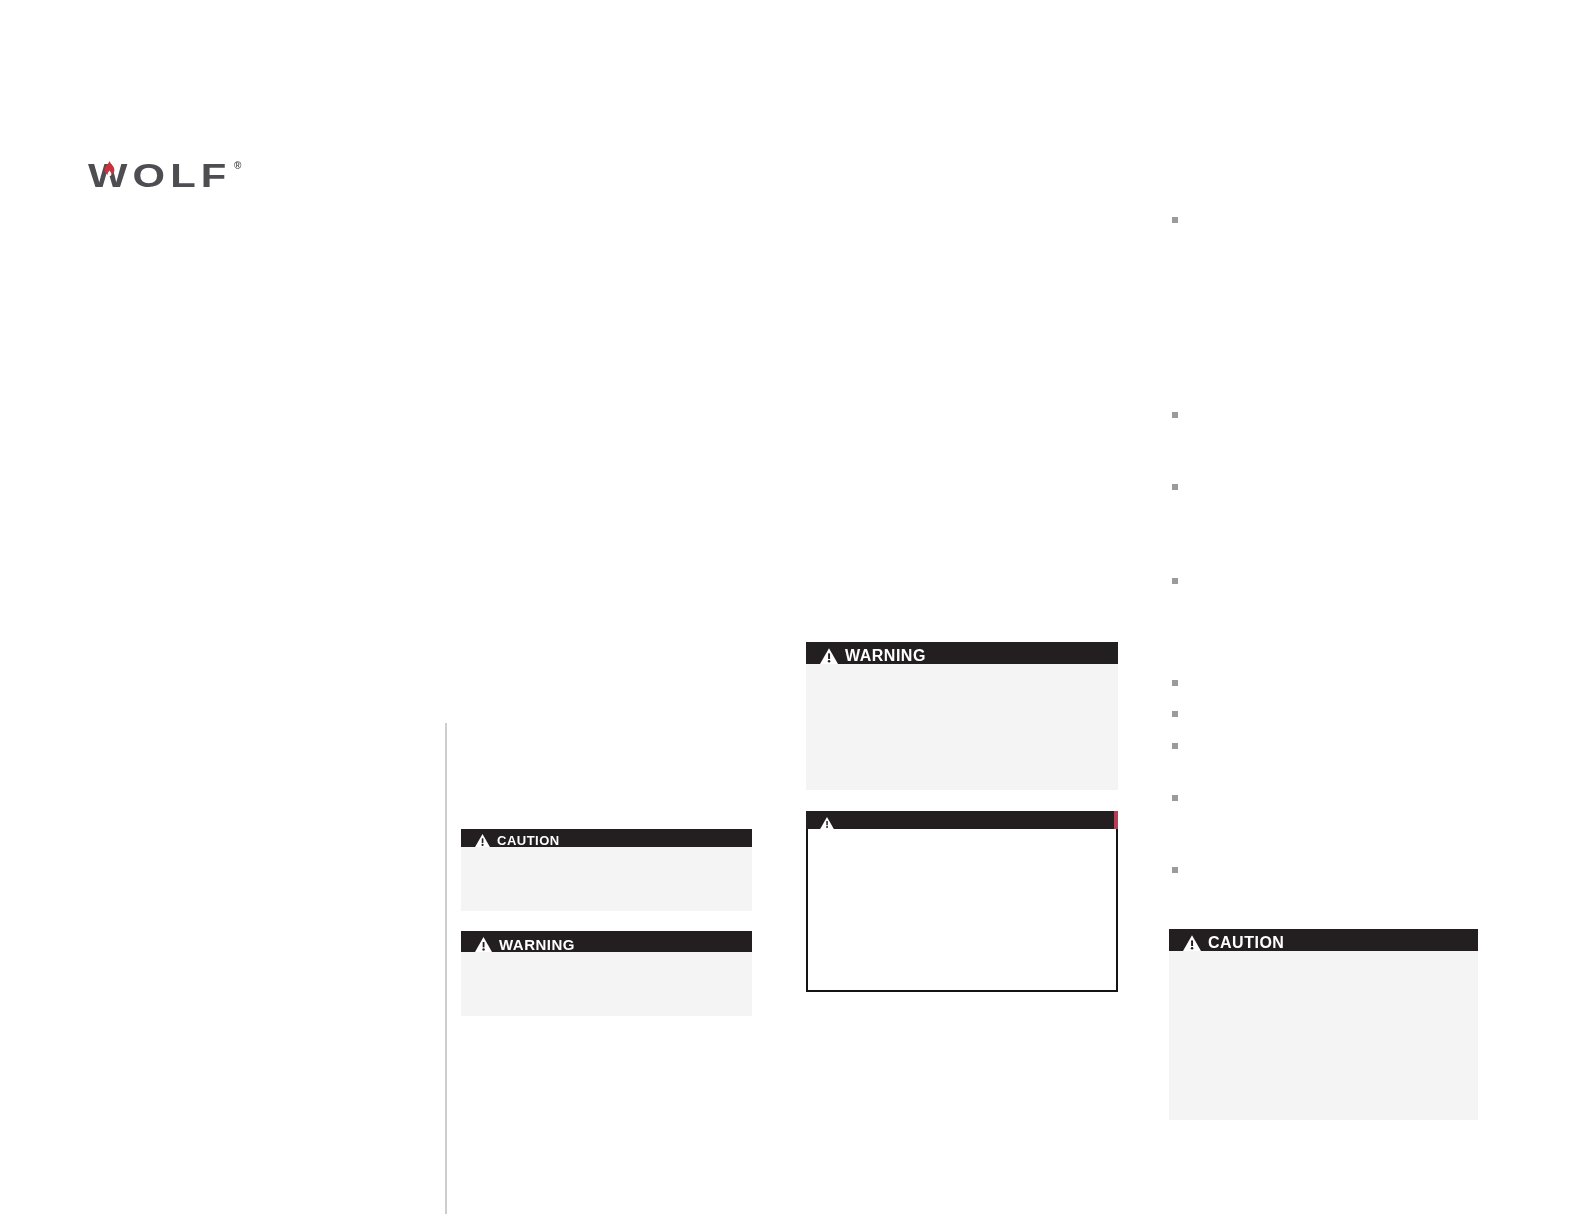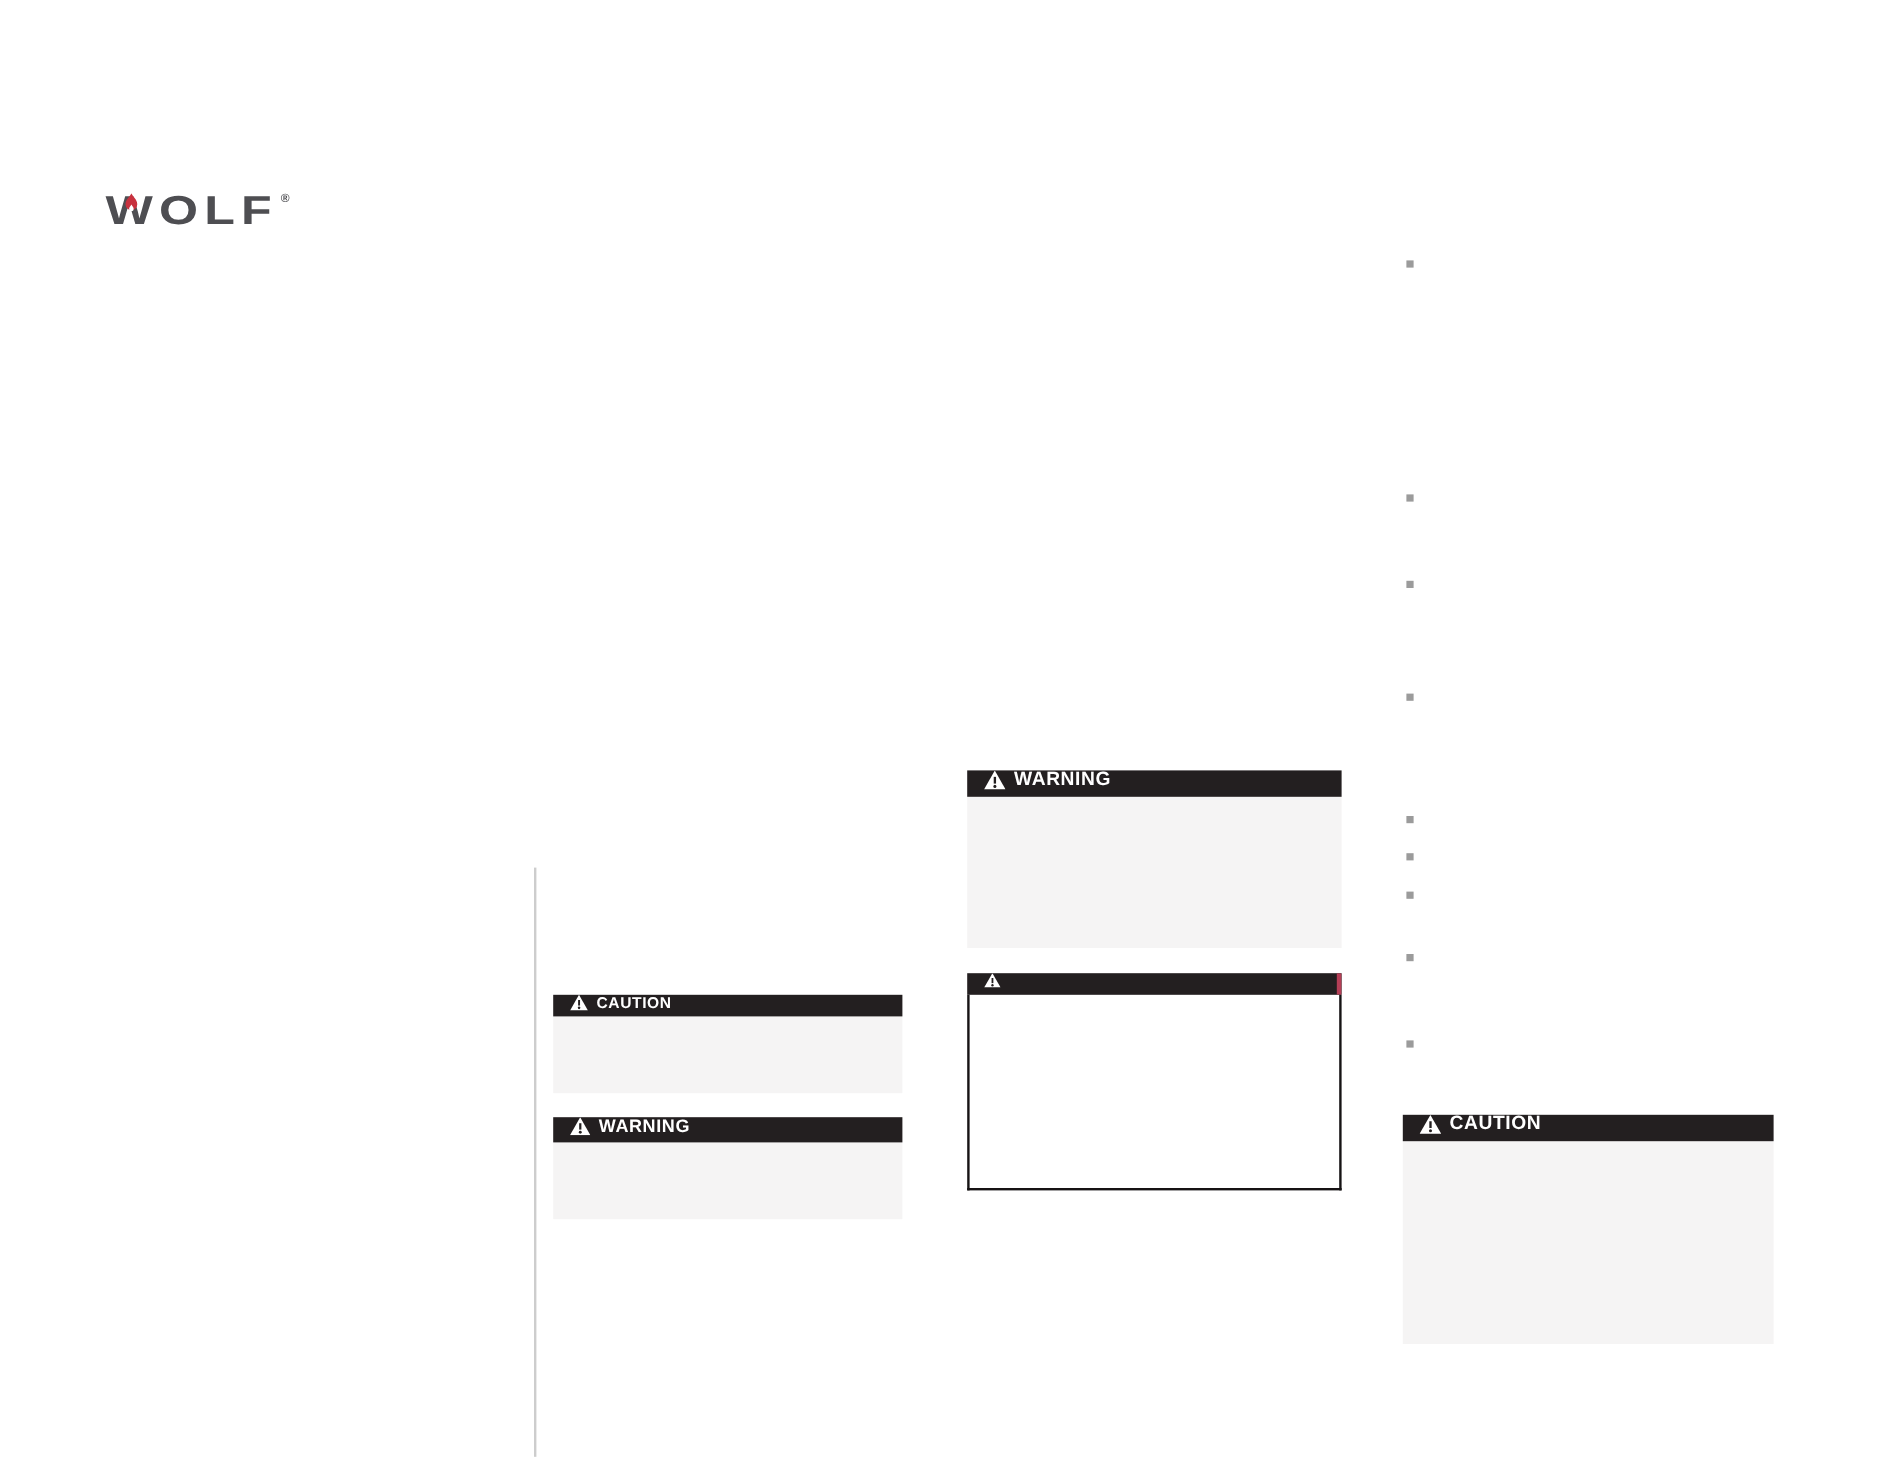--- a/index.html
+++ b/index.html
@@ -46,21 +46,21 @@
     width:2px;height:491px;
     background:var(--divider);
   }
 
   
   .alert{position:absolute;}
   .alert-header{
     position:relative;
     background:var(--header-bar);
     color:#fff;
-    display:flex;align-items:flex-start;
+    display:flex;align-items:flex-end;
     padding-left:14px;
     overflow:hidden;
   }
   .alert-header .tri{flex:0 0 auto;margin-right:7px;display:block;}
   .alert-label{
     font-weight:bold;
     letter-spacing:0.5px;
     white-space:nowrap;
     line-height:1;
   }

